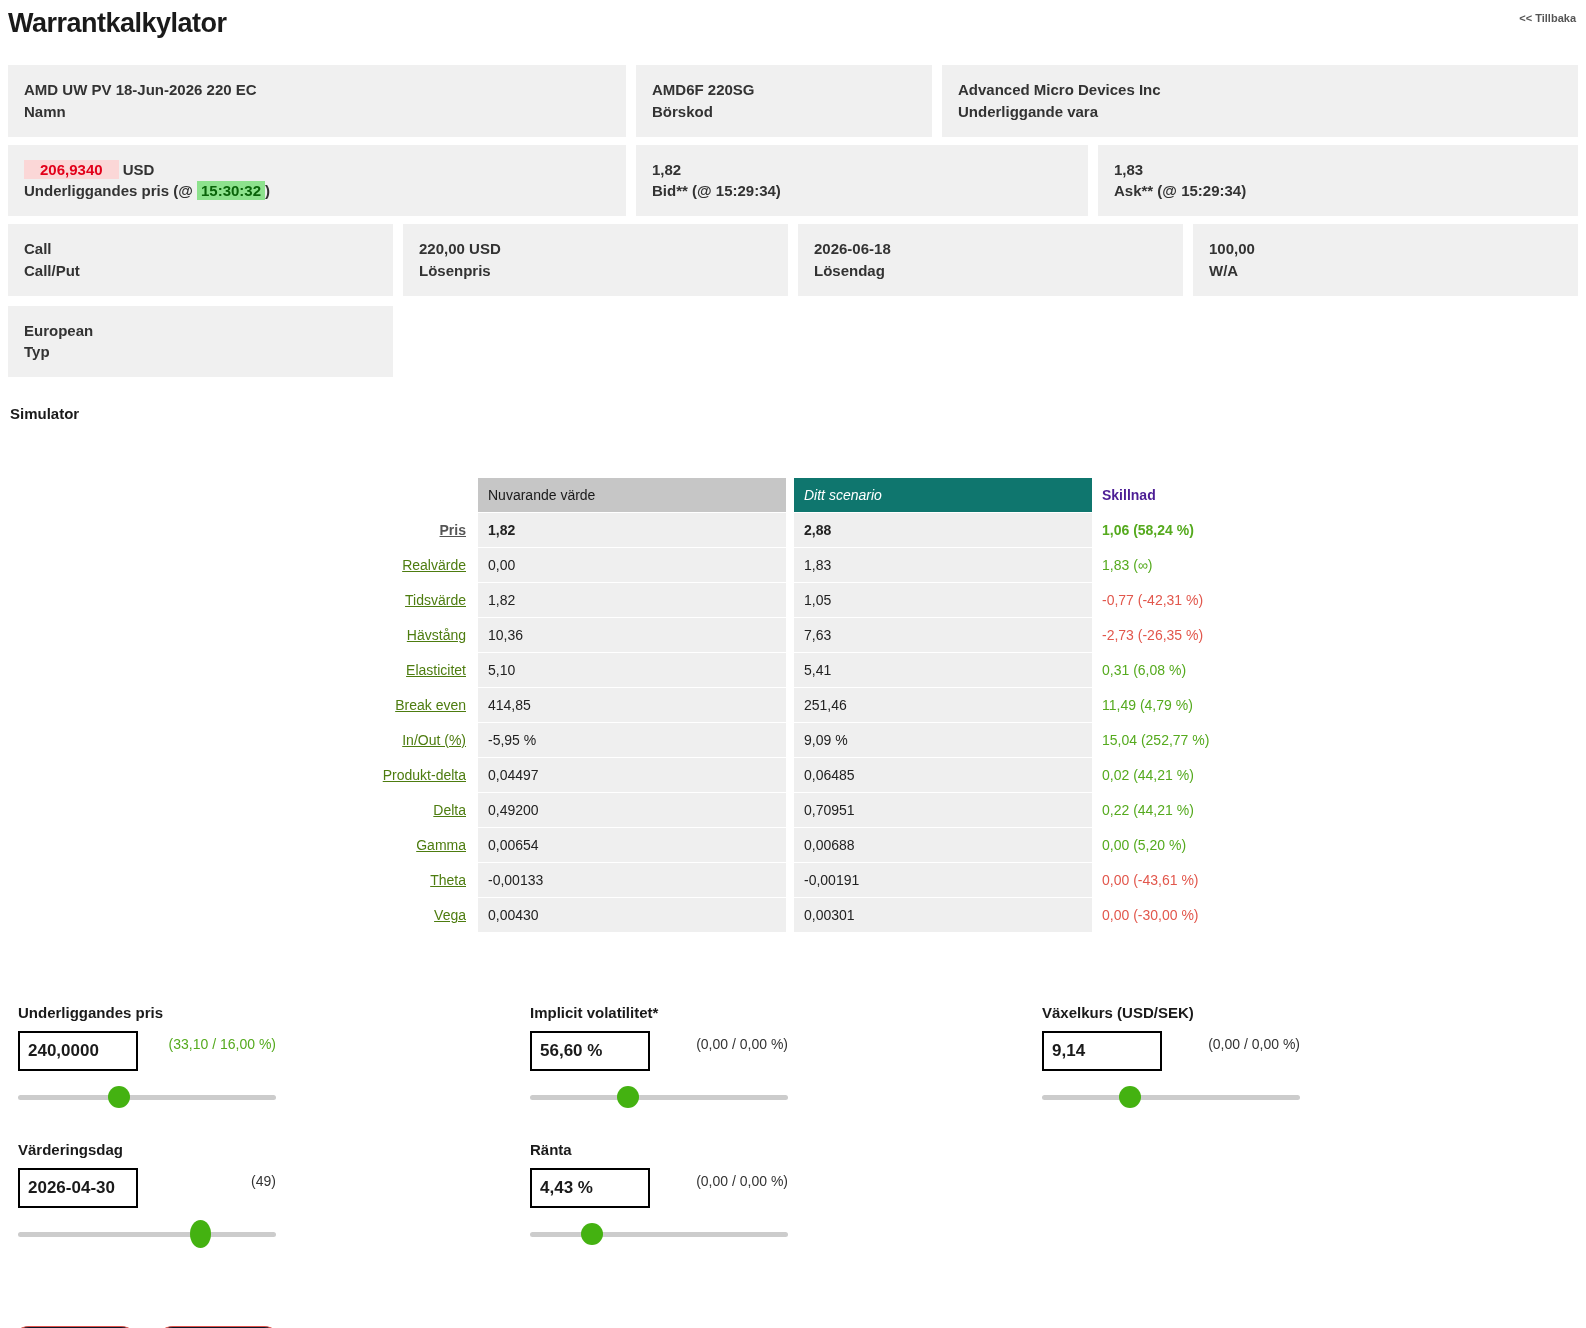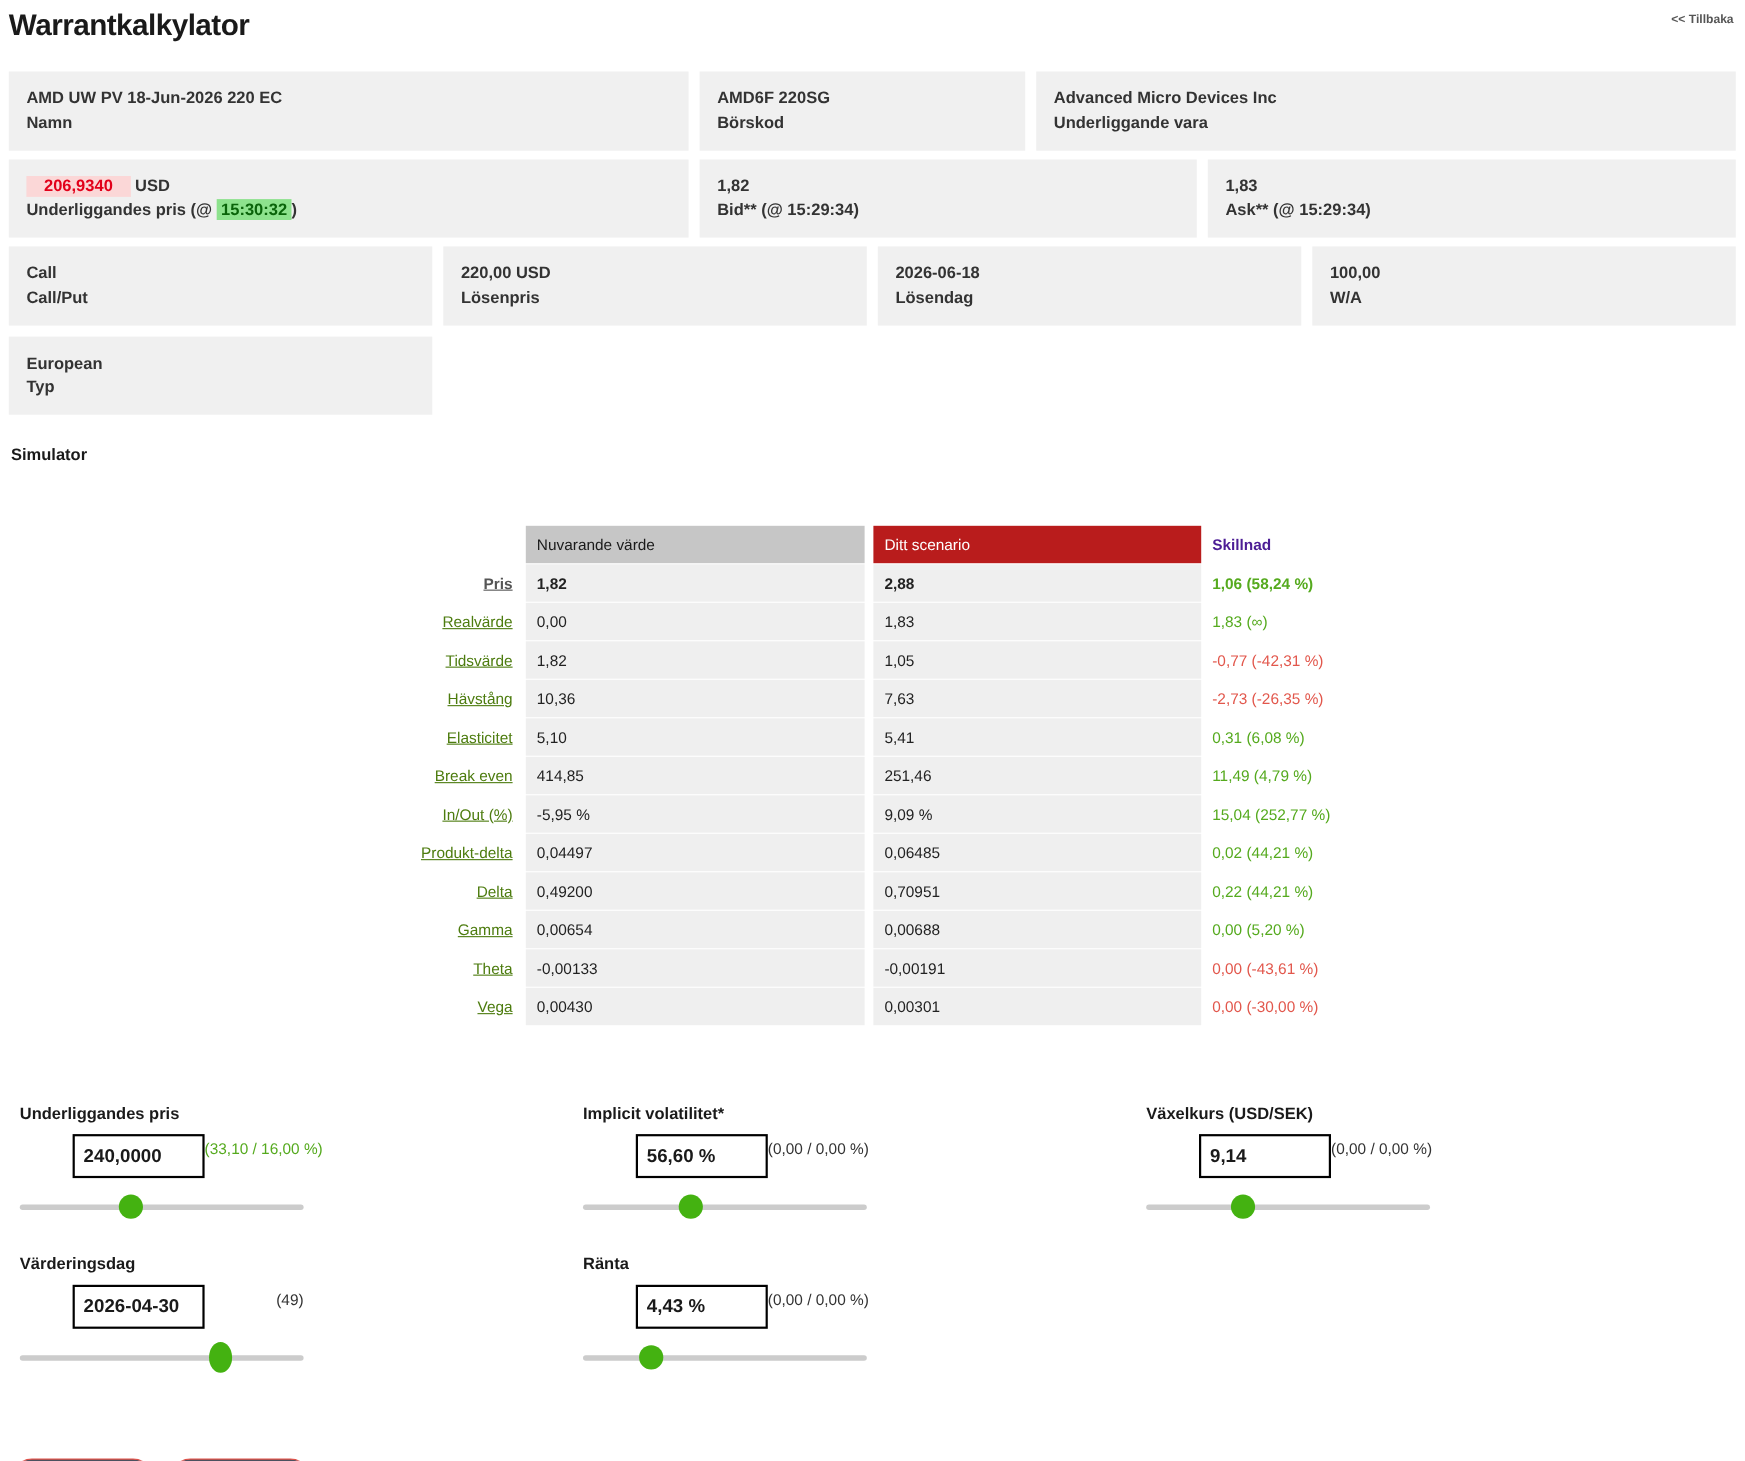--- a/index.html
+++ b/index.html
@@ -44,34 +44,34 @@
     font-size: 14px; color: #6e6e6e;
   }
   .t-label a { color: #4d7c0f; text-decoration: underline; cursor: pointer; }
   .t-label.strong a { color: #555; font-weight: bold; }
   .t-cell {
     background: #efefef; padding: 8px 10px; font-size: 14px; color: #222;
     display: flex; align-items: center; height: 34px;
   }
   .t-diff { background: transparent; padding: 8px 2px; font-size: 14px; display: flex; align-items: center; height: 34px; }
   .head-current { background: #c6c6c6; color: #1a1a1a; }
-  .head-scenario { background: #b91c1c; color: #fff; }
+  .head-scenario { background: #0f766e; color: #fff; font-style: italic; }
   .head-diff { font-weight: bold; color: #4c1d95; background: transparent; }
   .pos { color: #55aa1e; }
   .neg { color: #e2574c; }
 
   
   .controls { margin-left: 10px; display: grid; grid-template-columns: repeat(3, 512px); row-gap: 32px; margin-bottom: 80px; }
   .control { width: 258px; }
   .control-label { font-size: 15px; font-weight: bold; color: #1a1a1a; margin-bottom: 10px; }
   .control-row { display: flex; justify-content: space-between; align-items: flex-start; margin-bottom: 14px; }
   .control-input {
     width: 120px; height: 40px; border: 2px solid #000; background: #fff;
     font-family: "Liberation Sans", sans-serif; font-size: 17px; font-weight: bold; color: #1a1a1a;
-    padding: 0 8px; outline: none; margin-left: 48px;
+    padding: 0 8px; outline: none;
   }
   .annotation { font-size: 14px; font-weight: normal; color: #333; margin-top: 5px; white-space: nowrap; }
   .annotation.green { color: #55aa1e; }
   .slider { position: relative; height: 24px; cursor: pointer; }
   .slider .track { position: absolute; top: 10px; left: 0; width: 258px; height: 5px; background: #ccc; border-radius: 3px; }
   .slider .thumb {
     position: absolute; top: 1px; width: 22px; height: 22px; margin-left: -11px;
     background: #44b211; border-radius: 50%; cursor: grab;
   }
   .slider .thumb.oval { width: 21px; height: 28px; top: -2px; border-radius: 50% / 50%; }

